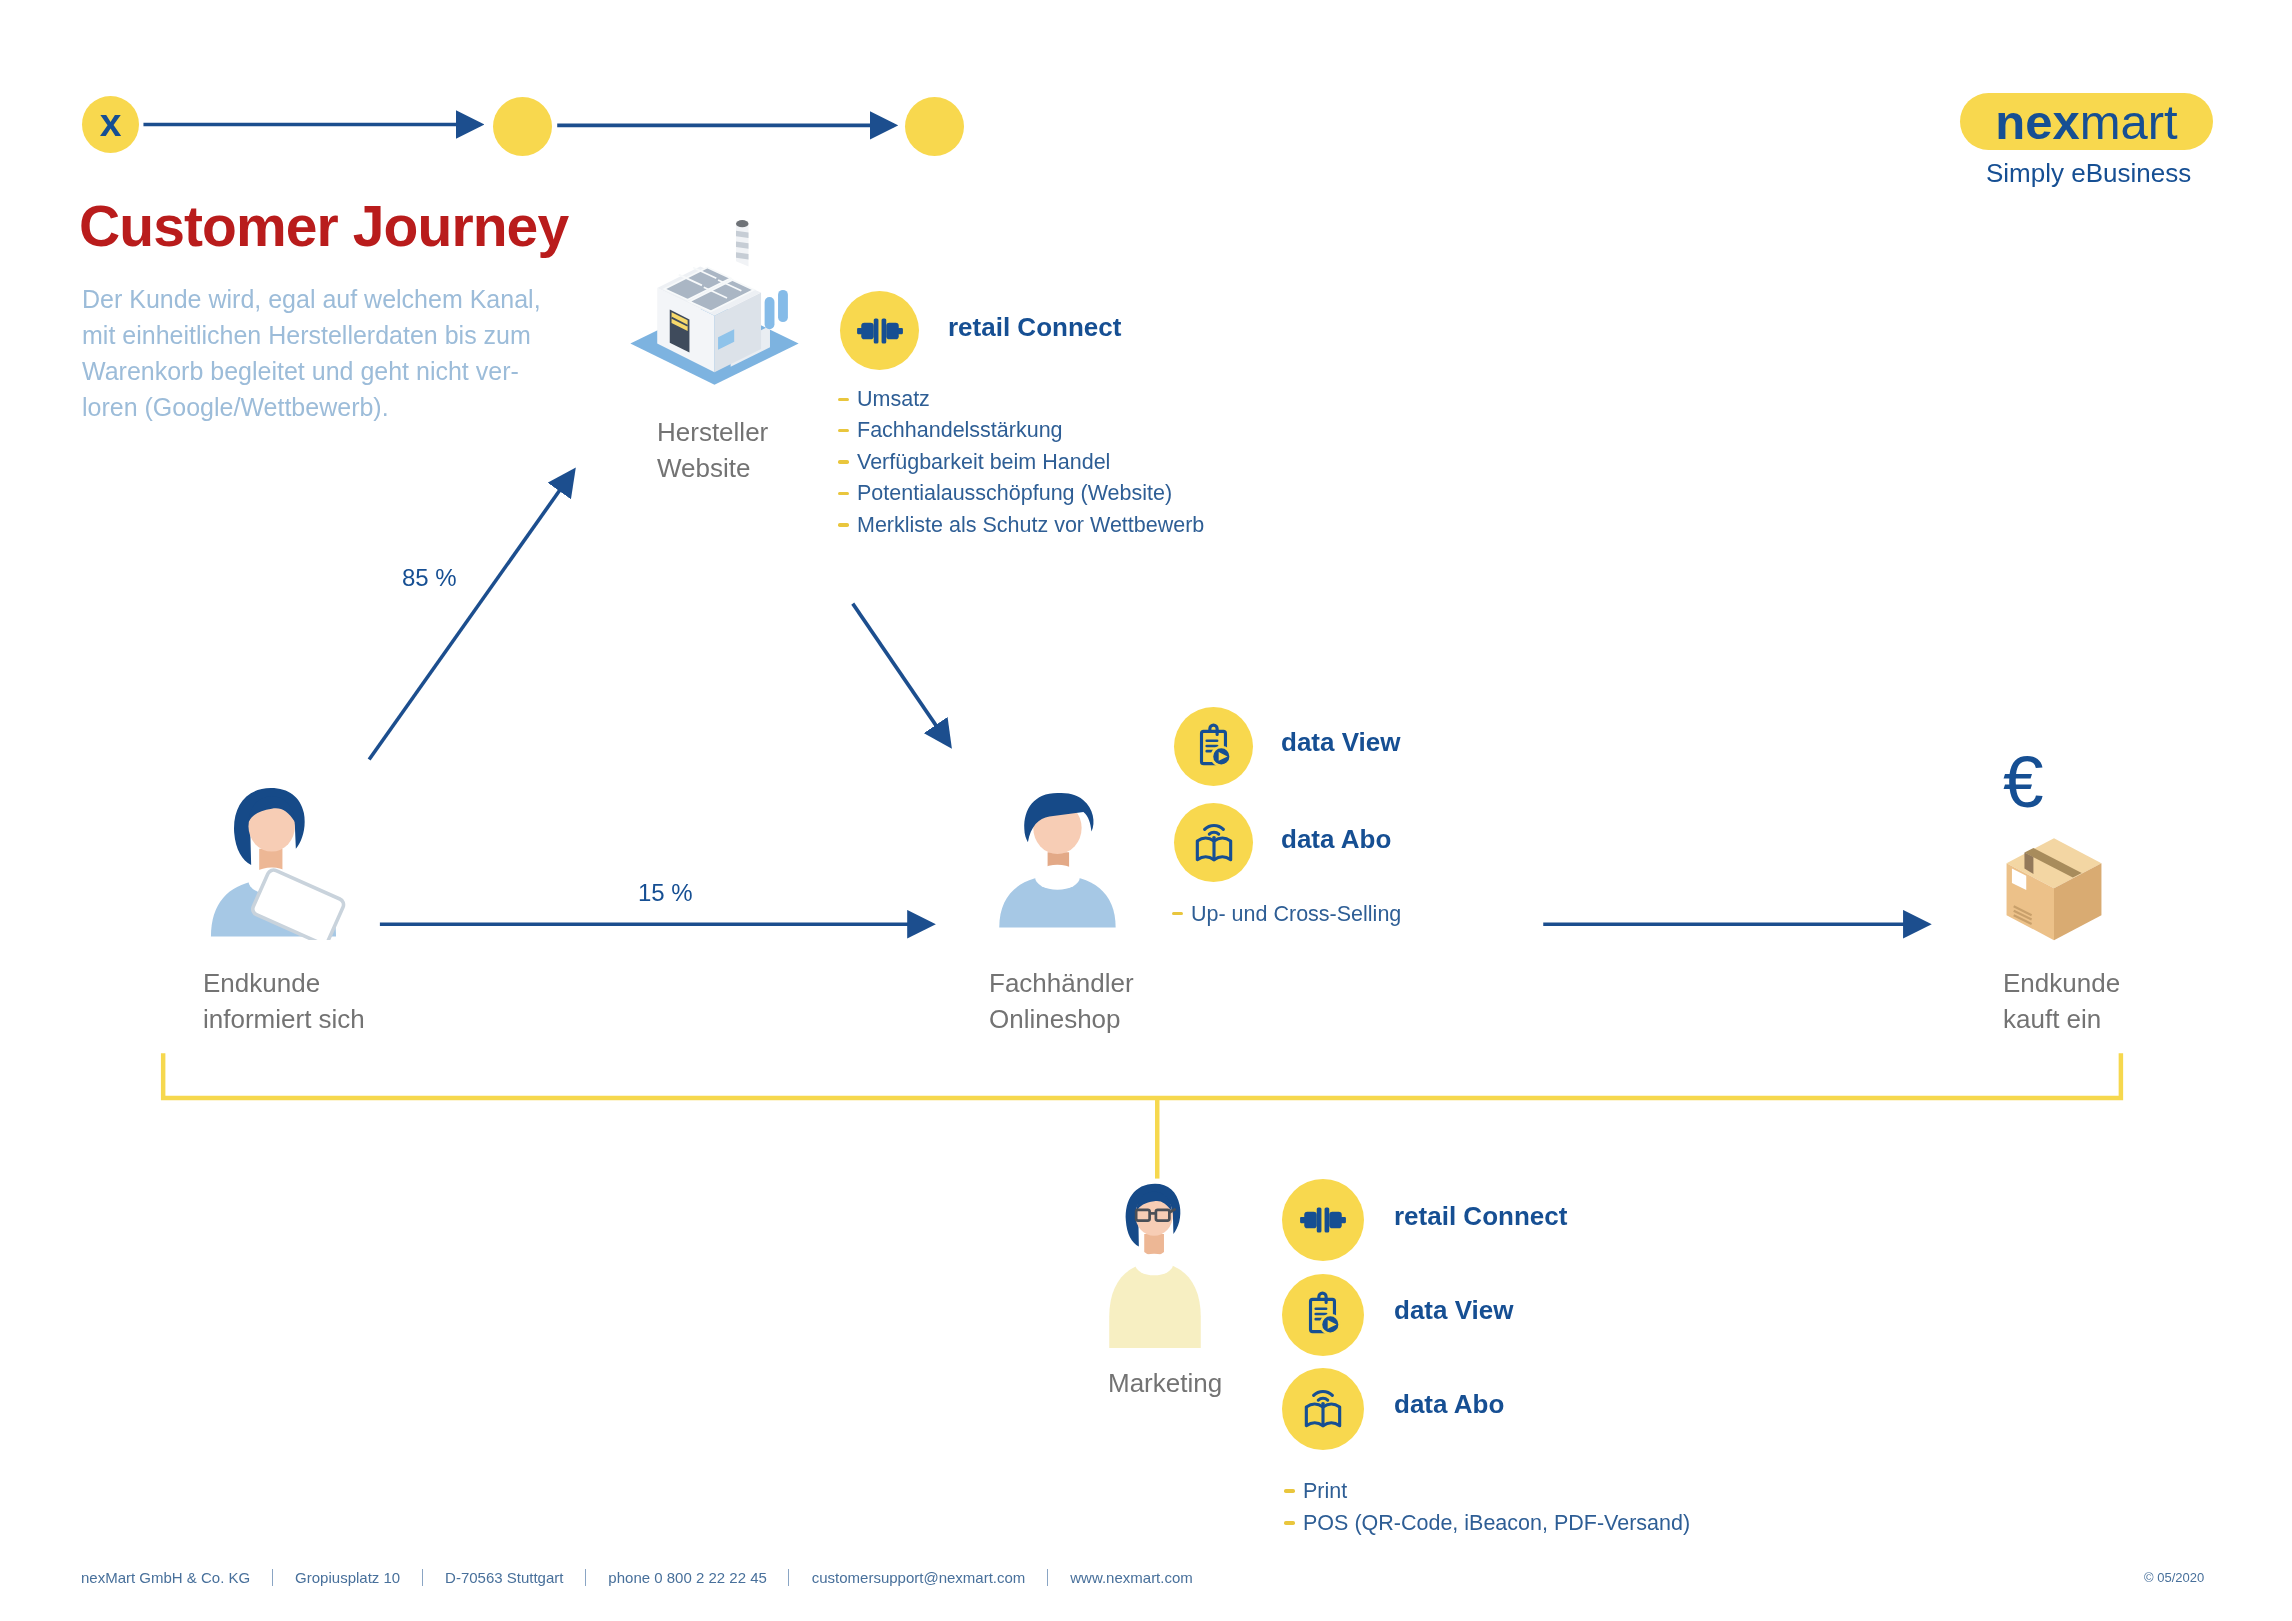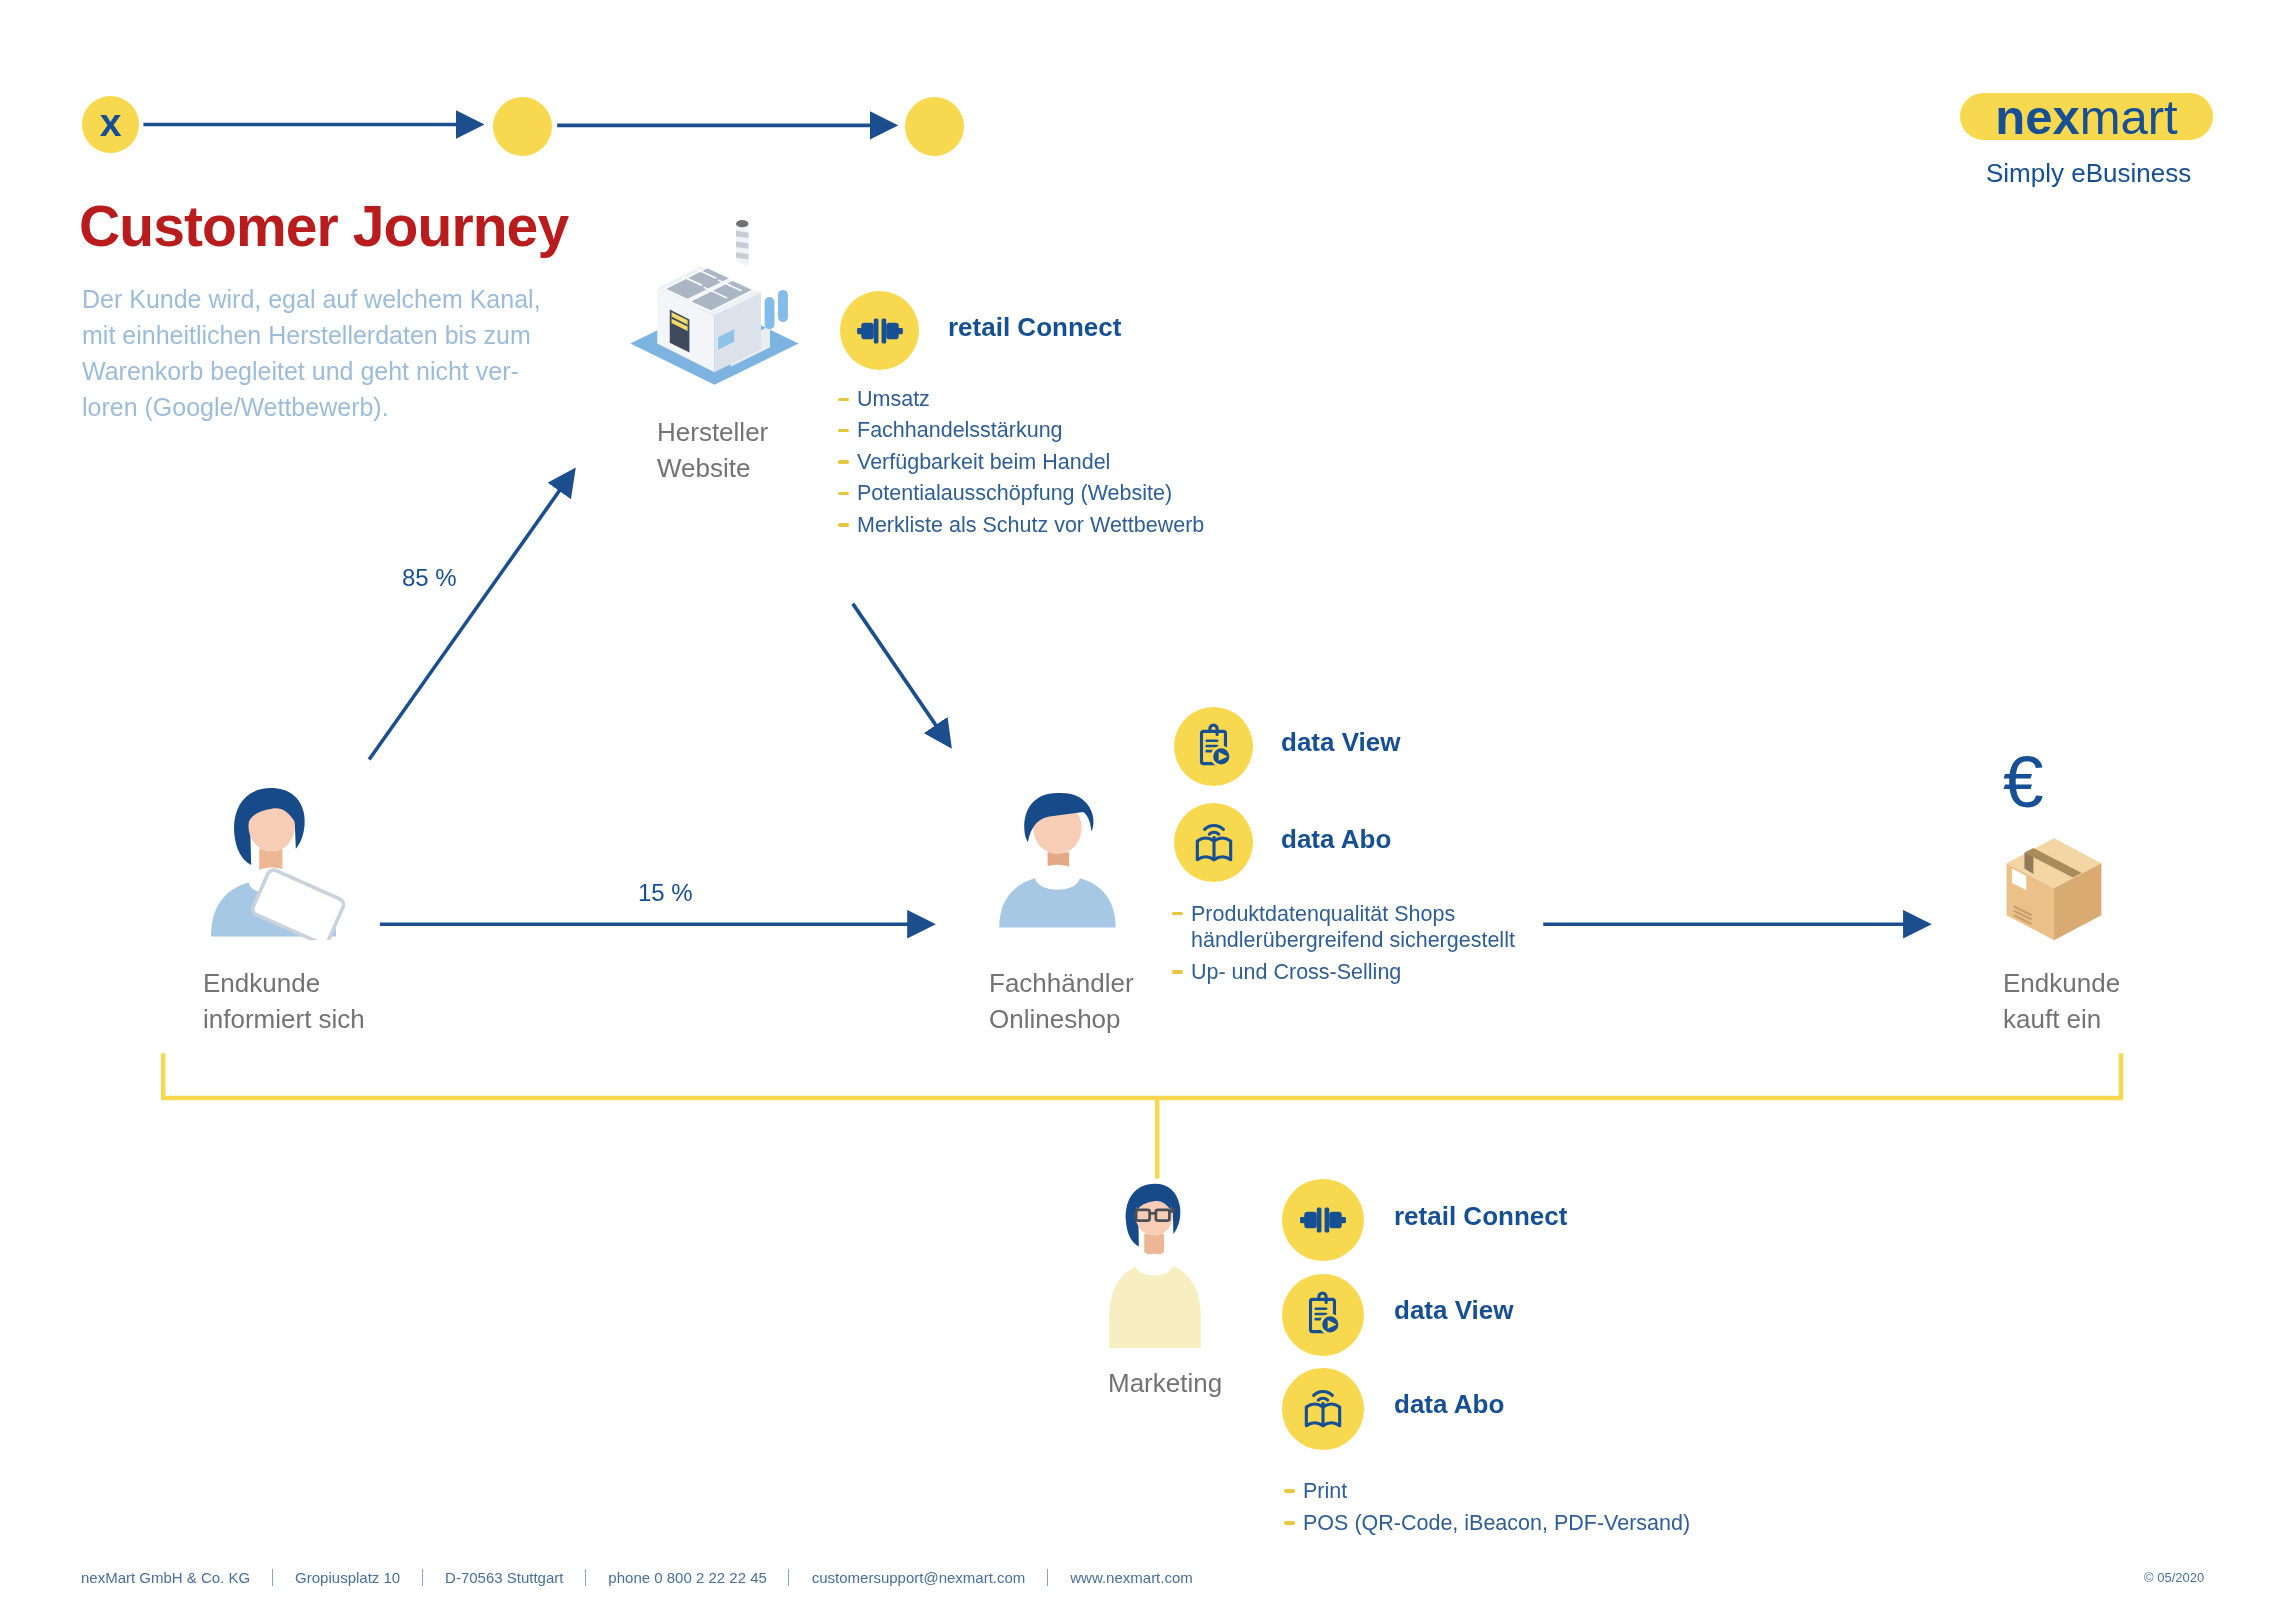--- a/index.html
+++ b/index.html
@@ -9,21 +9,21 @@
   svg{display:block;}
 
   
   .dot{position:absolute;background:#f8d84e;border-radius:50%;display:flex;align-items:center;justify-content:center;}
   .dot-x{left:82px;top:96px;width:57px;height:57px;}
   .dot-2{left:493px;top:97px;width:59px;height:59px;}
   .dot-3{left:905px;top:97px;width:59px;height:59px;}
   .xmark{font-size:39px;font-weight:800;color:#164f93;transform:translateY(-1.8px);}
 
   
-  .brand-pill{left:1960px;top:93px;width:253px;height:47px;background:#f8d84e;border-radius:30px;
+  .brand-pill{left:1960px;top:93px;width:253px;height:57px;background:#f8d84e;border-radius:30px;
               display:flex;align-items:center;justify-content:center;font-size:49px;color:#164f93;}
   .brand-pill .bold{font-weight:700;}
   .tagline{left:1986px;top:158px;font-size:26px;color:#164f93;}
 
   .title{left:79px;top:193px;font-size:57px;font-weight:700;letter-spacing:-0.9px;color:#b91c1c;}
   .intro{left:82px;top:281px;width:466px;font-size:25px;line-height:36px;color:#9cbcd9;white-space:pre-line;}
 
   .node-label{font-size:26px;line-height:36px;color:#737373;white-space:pre-line;}
   .pct{font-size:24px;color:#164f93;}
 
@@ -201,21 +201,20 @@
       </svg>
   </div>
   <div class="abs feature-name" style="left:1281px;top:727px">data View</div>
   <div class="badge" style="left:1174px;top:803px">
     <svg viewBox="0 0 56 56" width="50" height="50">
         <use href="#i-bookwifi"></use>
       </svg>
   </div>
   <div class="abs feature-name" style="left:1281px;top:824px">data Abo</div>
   <ul class="abs bullets bullets-wrap" style="left:1172px;top:901px;width:349px">
-      <li>Produktdatenqualität Shops händlerübergreifend sichergestellt</li>
       <li>Up- und Cross-Selling</li>
     </ul>
 
   <div class="abs euro" style="left:2003px;top:740px">€</div>
   <svg class="abs" style="left:2001px;top:831px" width="106" height="111" viewBox="0 0 118 124">
     <polygon points="59,8 112,36 59,64 6,36" fill="#f3d6a3"></polygon>
     <polygon points="6,36 59,64 59,122 6,94" fill="#ecc189"></polygon>
     <polygon points="59,64 112,36 112,94 59,122" fill="#d9ab72"></polygon>
     <polygon points="36,19 90,47 80,52 26,24" fill="#a88c5c"></polygon>
     <polygon points="26,24 36,29 36,48 26,42" fill="#93795a"></polygon>

